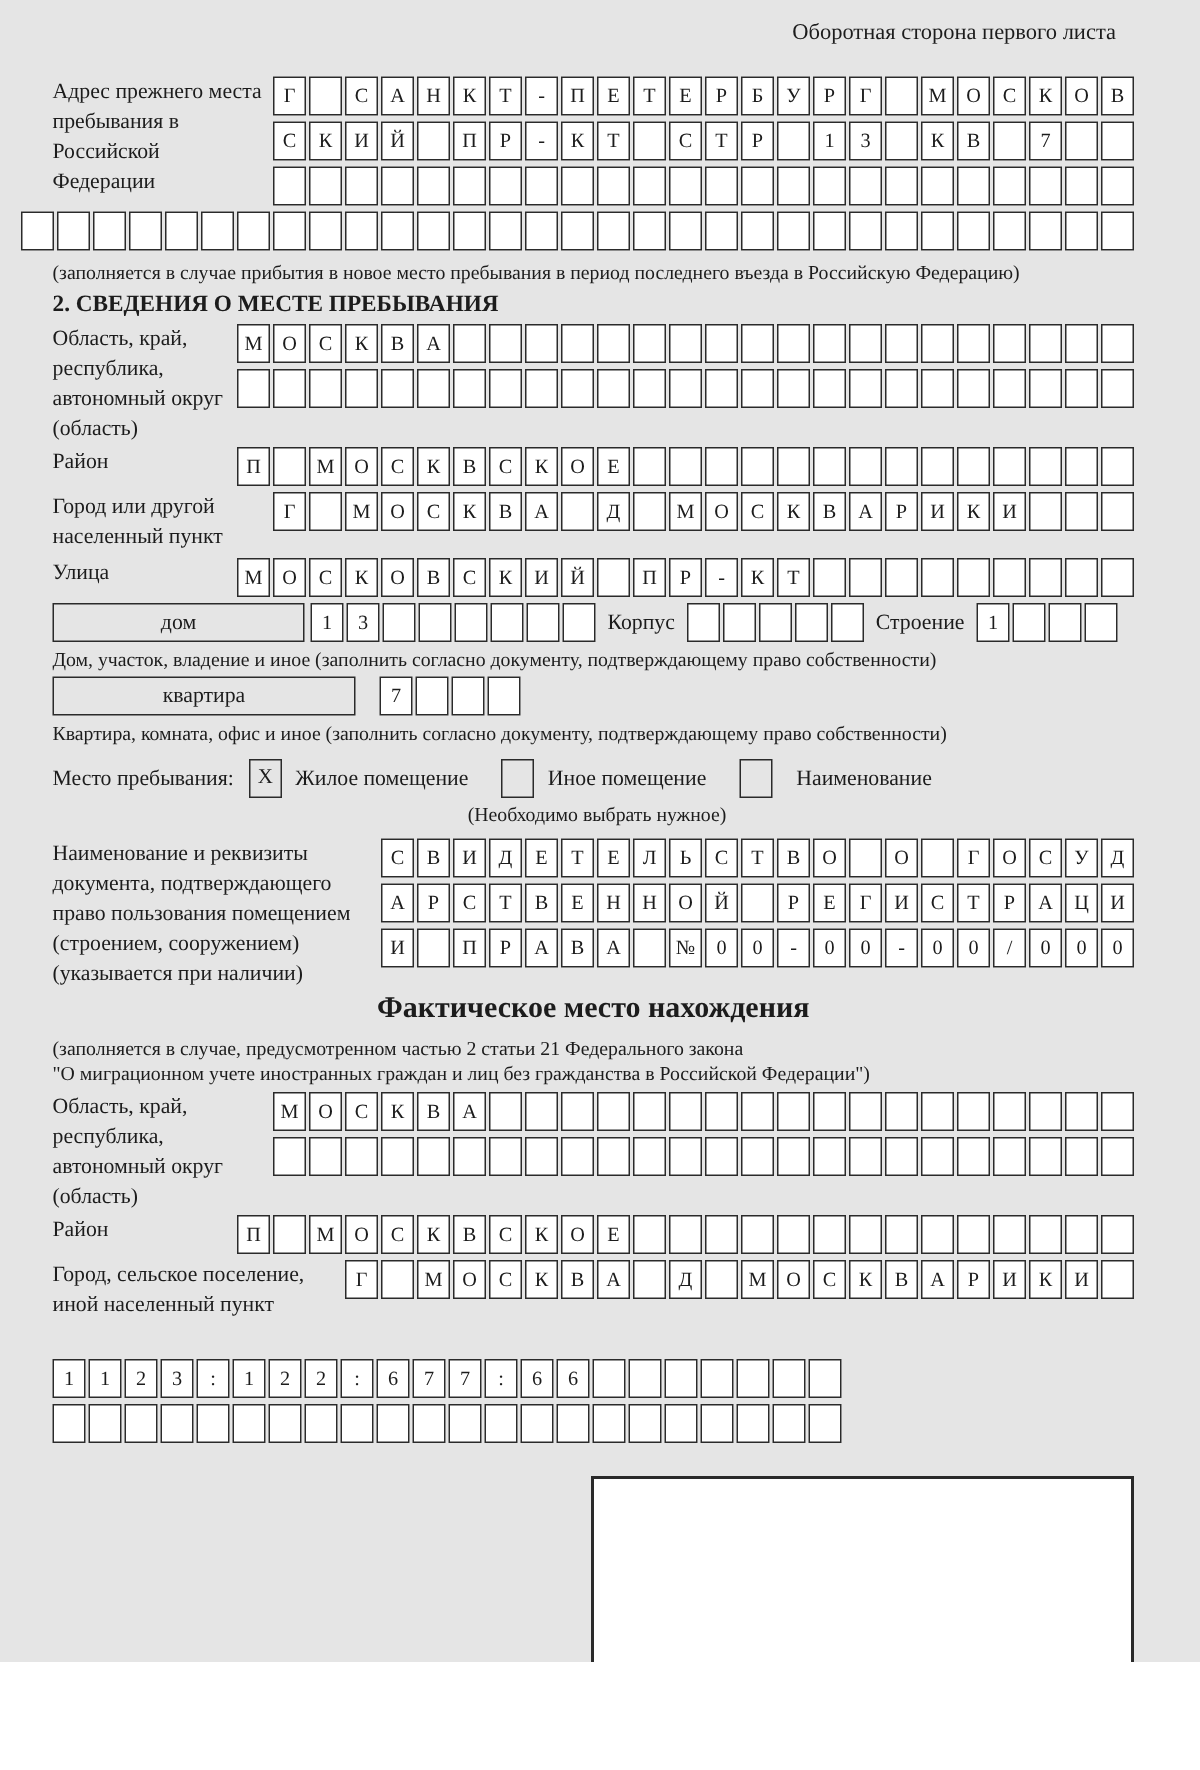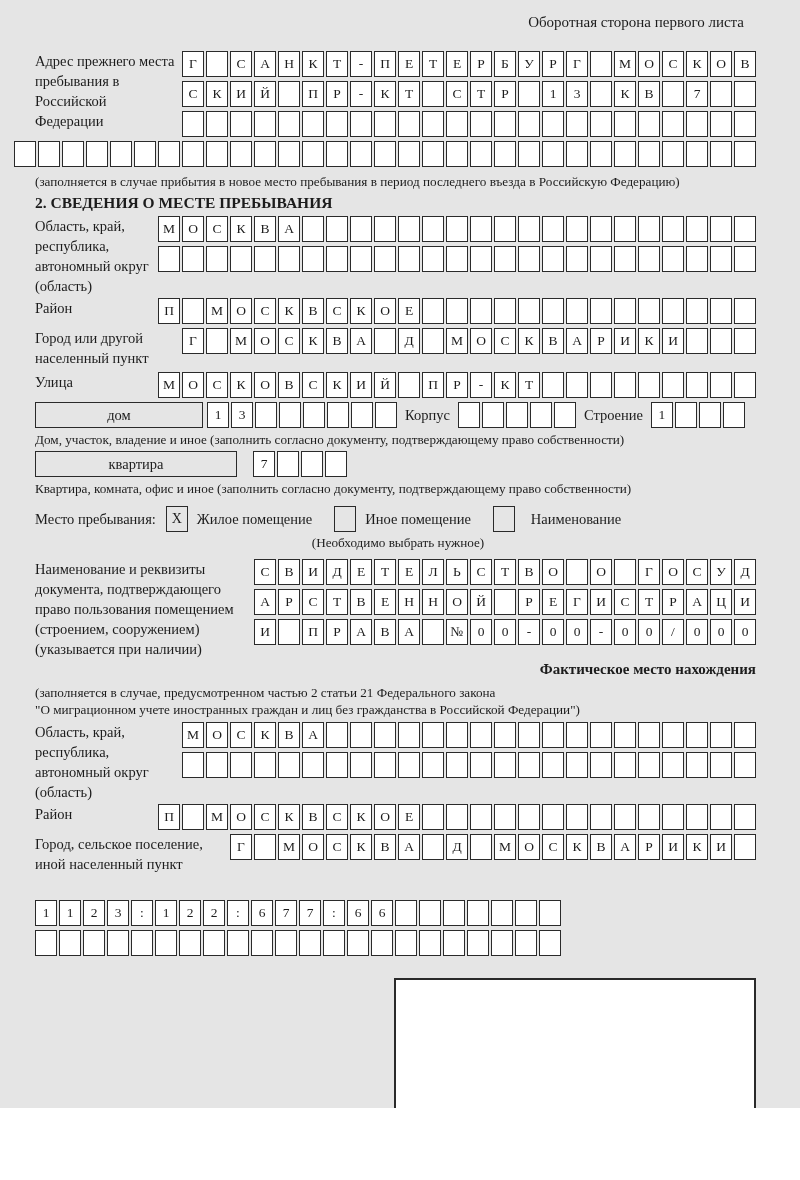--- a/index.html
+++ b/index.html
@@ -15,21 +15,21 @@
   .gridstack{display:flex;flex-direction:column;gap:4px;}
   .cells{display:flex;gap:2px;}
   .cell{
     width:22px;height:26px;box-sizing:border-box;border:1.5px solid #2a2a2a;
     display:flex;align-items:center;justify-content:center;
     font-size:13.5px;flex:none;background:#fff;
   }
   .row-right{display:flex;justify-content:flex-end;}
   .center-note{text-align:left;font-size:13.2px;line-height:17px;}
   .sec-title{font-weight:bold;font-size:15.5px;}
-  .fact-title{text-align:right;font-weight:bold;font-size:15px;}
+  .fact-title{text-align:center;font-weight:bold;font-size:20px;}
   .inlinerow{display:flex;align-items:center;}
   .wide-box{height:26px;box-sizing:border-box;border:1.6px solid #2a2a2a;
     display:flex;align-items:center;justify-content:center;font-size:14.5px;flex:none;}
   .dom-box{width:168px;}
   .kv-box{width:202px;}
   .inline-lbl{font-size:14.5px;margin:0 8px;flex:none;}
   .left-note{font-size:13.2px;line-height:16px;margin-top:4px;}
   .chk{width:22px;height:26px;box-sizing:border-box;border:1.6px solid #2a2a2a;
     display:flex;align-items:center;justify-content:center;font-size:14px;flex:none;}
   .chk-label{font-size:14.5px;}

